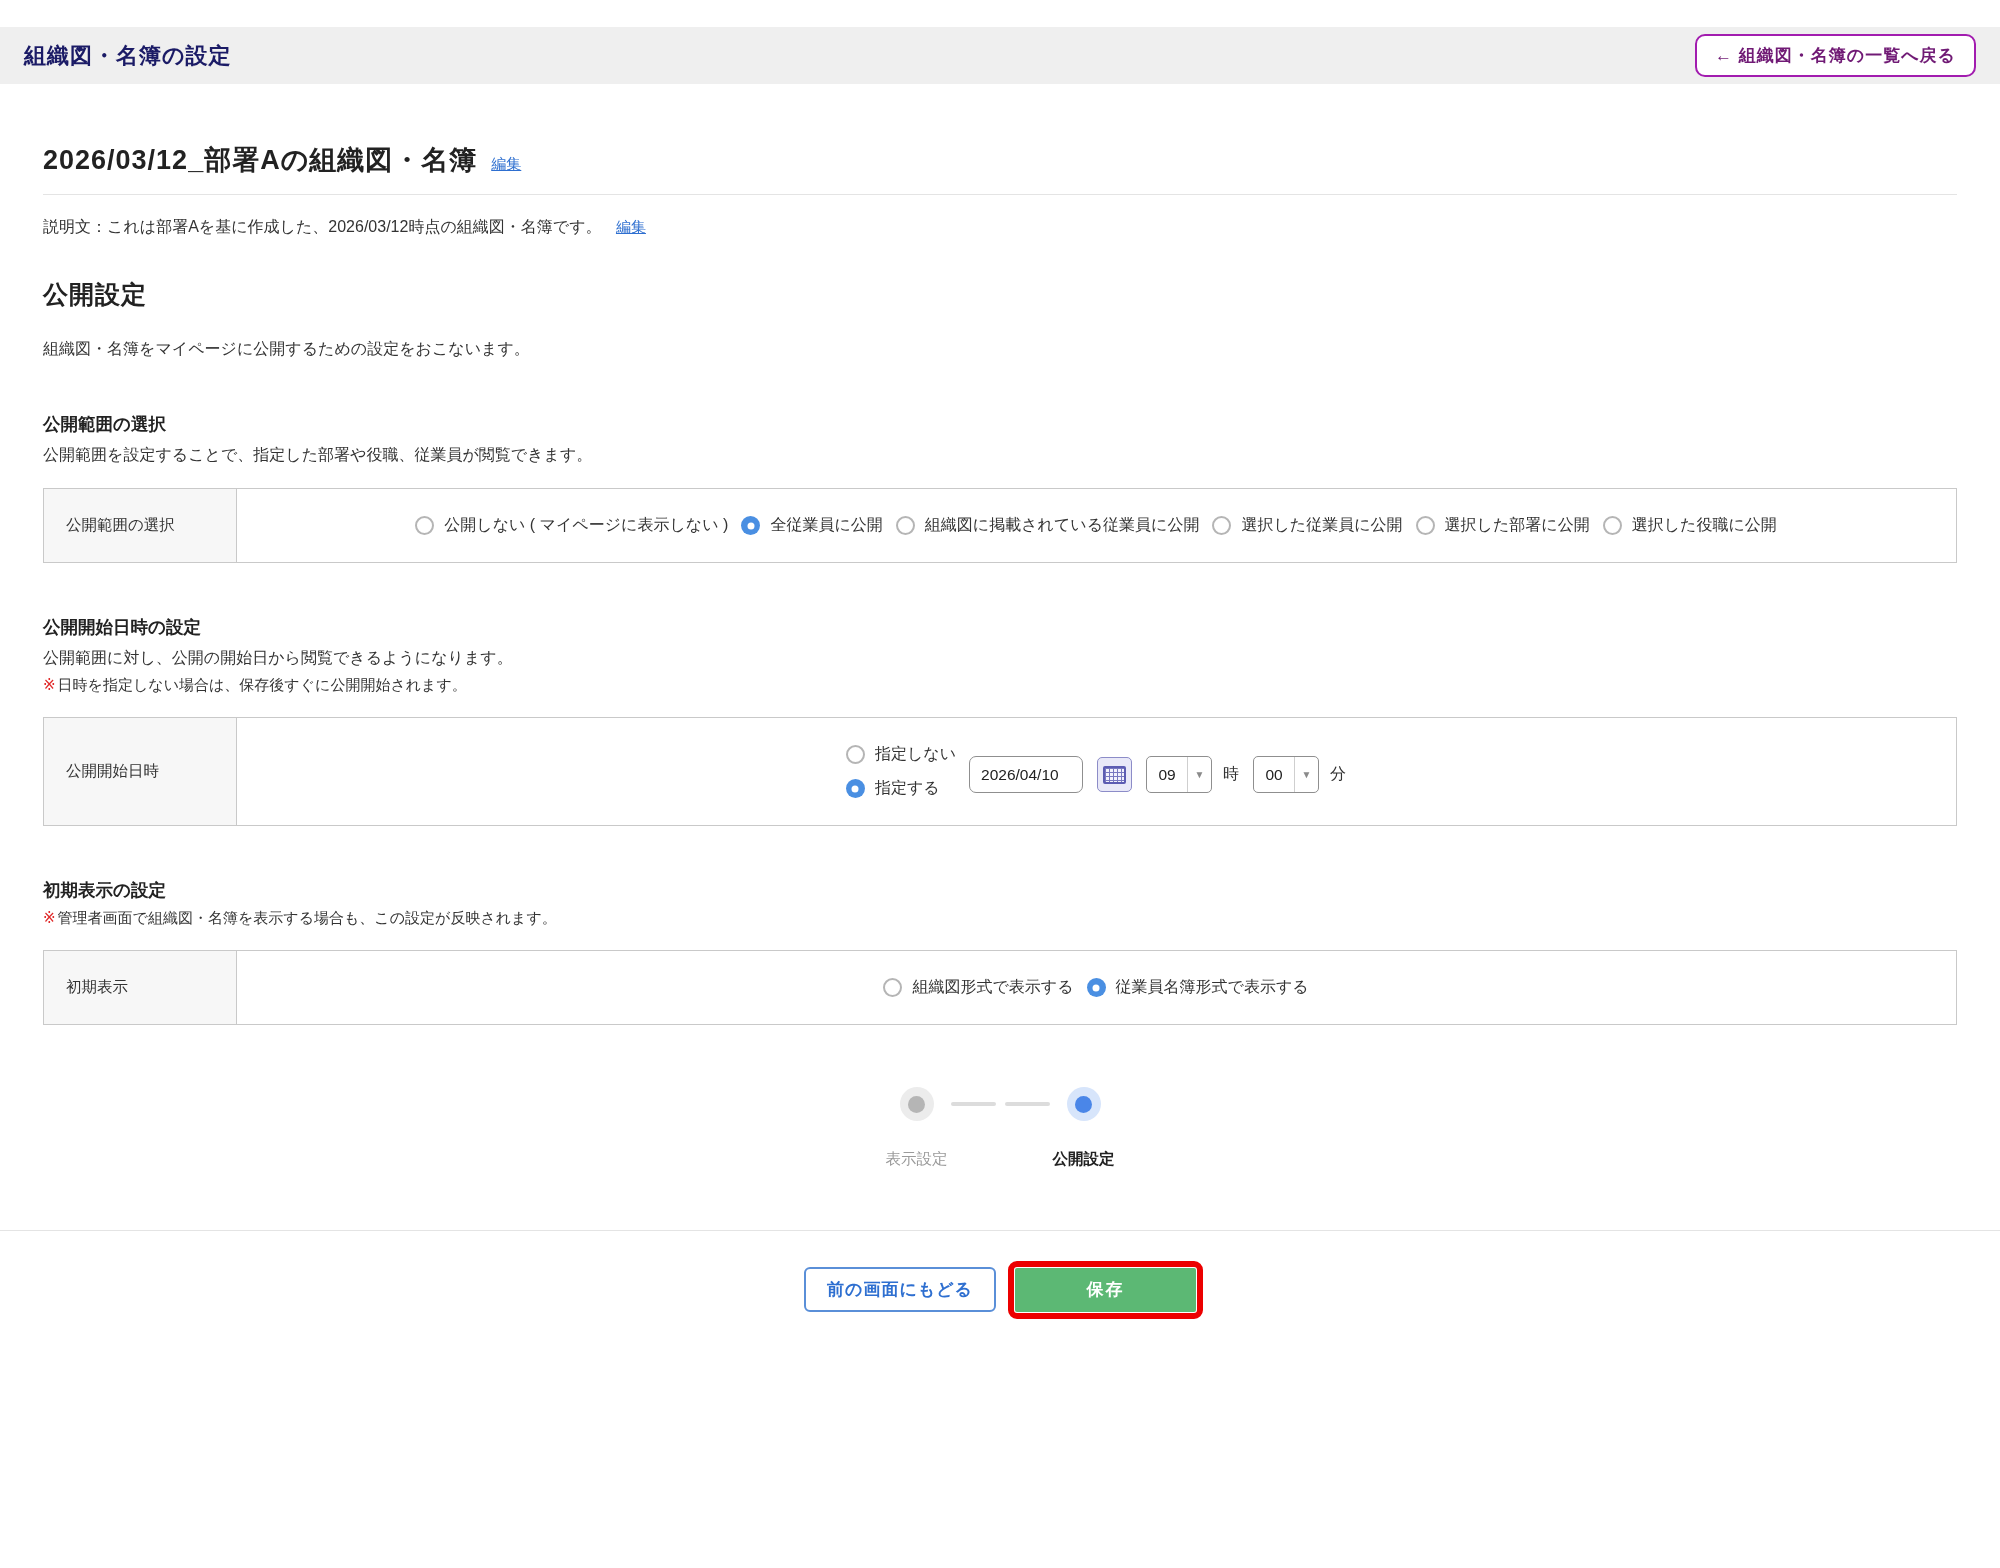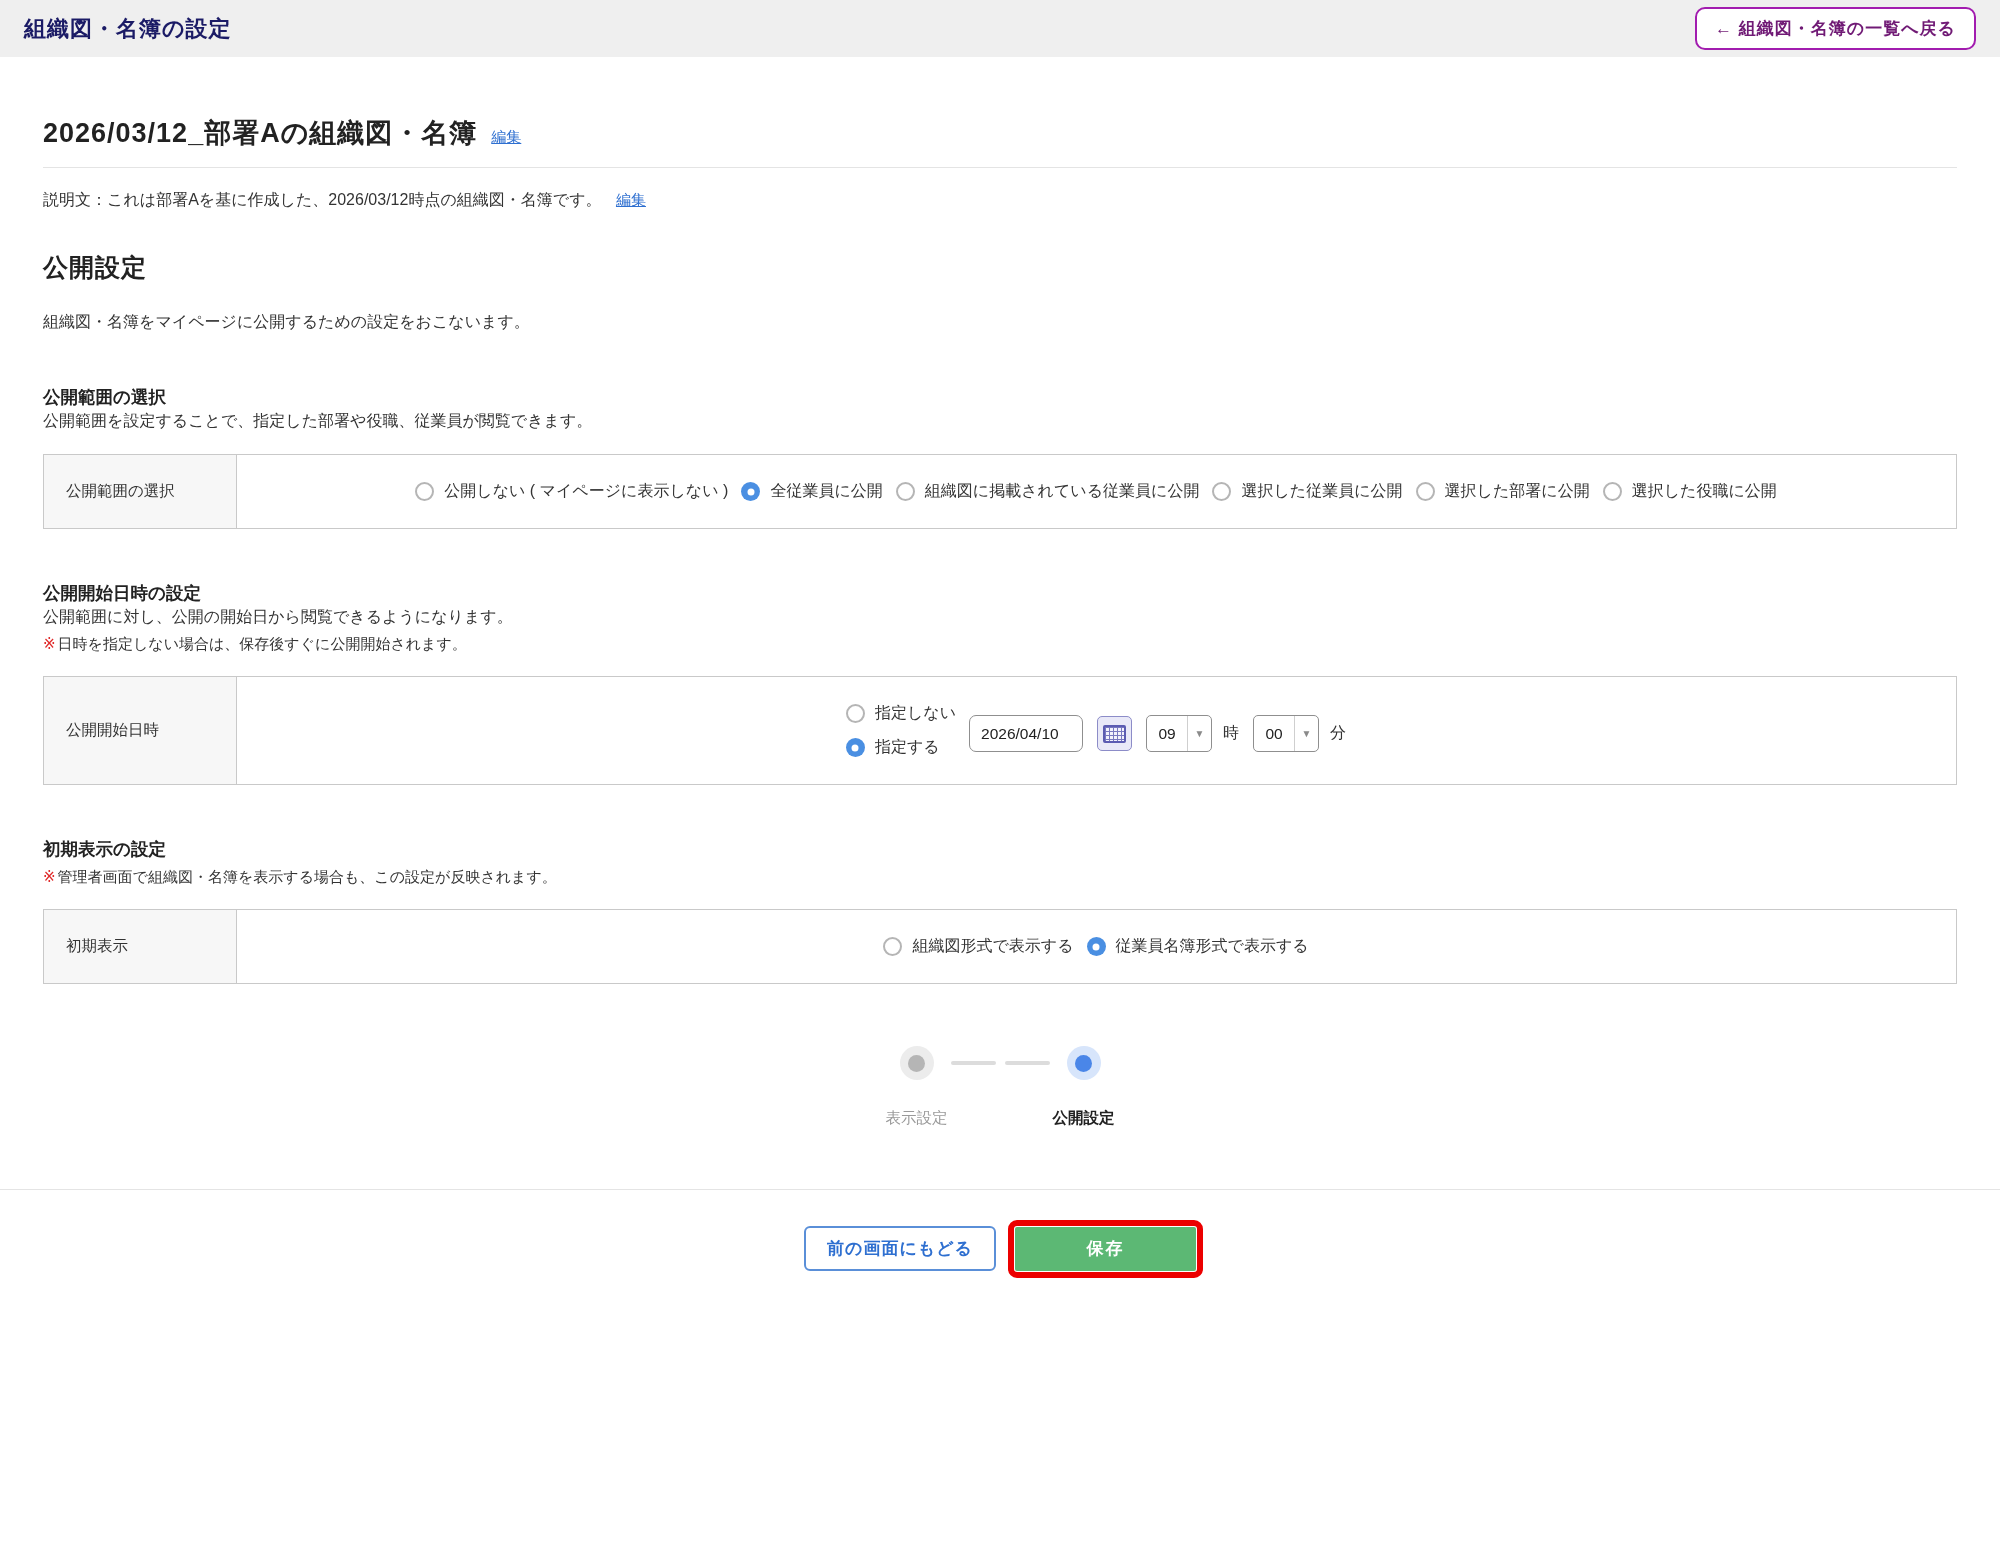--- a/index.html
+++ b/index.html
@@ -8,20 +8,21 @@
     width: 2000px; min-height: 1568px;
     font-family: "Liberation Sans", "DejaVu Sans", sans-serif;
     color: #333;
   }
 
   
   .topbar {
     height: 57px; background: #efefef;
     display: flex; align-items: center;
     padding: 0 24px;
+    margin-top: 27px;
   }
   .topbar-title { font-size: 22px; font-weight: bold; color: #1b1b66; letter-spacing: 1px; }
   .back-btn {
     margin-left: auto;
     background: #fff; border: 2px solid #a21caf; border-radius: 10px;
     color: #701a75; font-weight: bold; font-size: 17px;
     padding: 8px 18px; cursor: pointer; letter-spacing: 1px;
     font-family: inherit;
   }
 
@@ -34,21 +35,21 @@
 
   .title-divider { border: none; border-top: 1px solid #e4e4e4; margin-top: 16px; }
 
   .description-row { margin-top: 22px; font-size: 16px; color: #333; }
   .description-row .edit-link { margin-left: 10px; }
 
   .section-heading { margin-top: 40px; font-size: 25px; font-weight: bold; color: #222; letter-spacing: 1px; }
   .section-lead { margin-top: 28px; font-size: 16px; color: #333; }
 
   .sub-heading { margin-top: 52px; font-size: 17.5px; font-weight: bold; color: #222; }
-  .sub-desc { margin-top: 2px; font-size: 16px; color: #333; }
+  .sub-desc { margin-top: 9px; font-size: 16px; color: #333; }
   .sub-note { margin-top: 7px; font-size: 15px; color: #333; }
   .note-mark { color: #e02b2b; margin-right: 2px; }
 
   
   .setting-table {
     margin-top: 22px;
     border: 1px solid #c9c9c9;
     display: flex; width: 100%;
   }
   .setting-label-cell {

